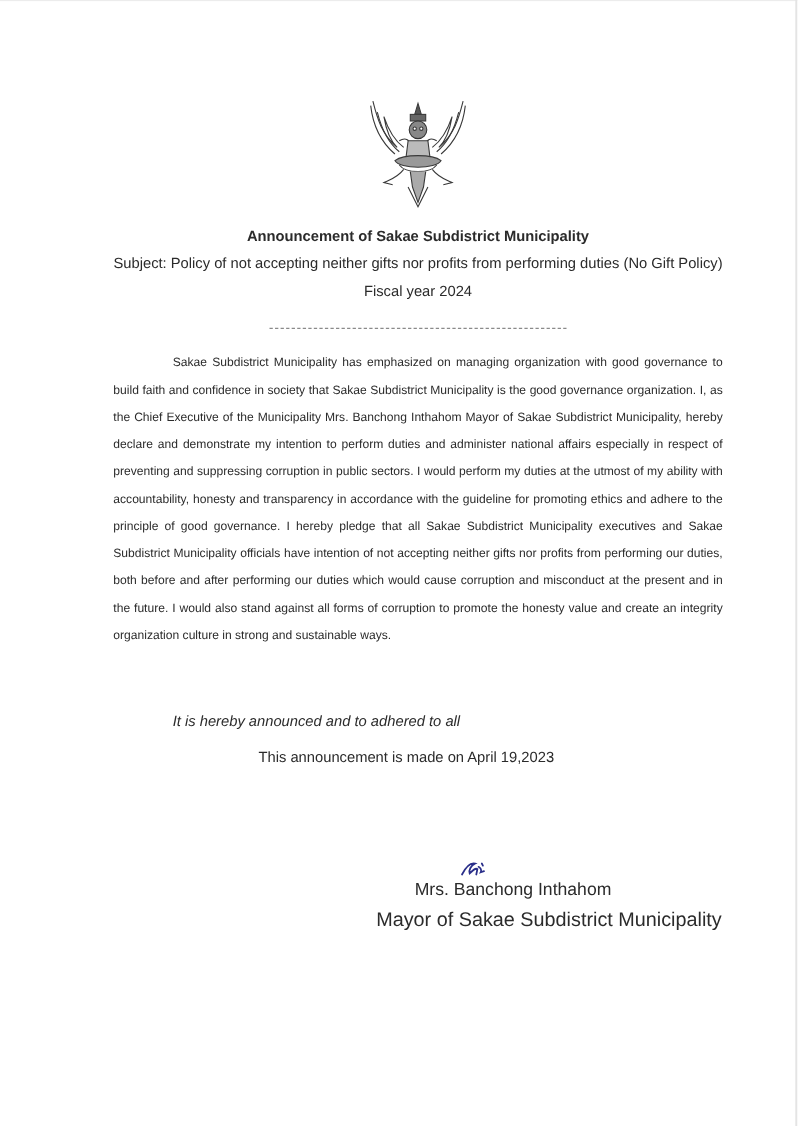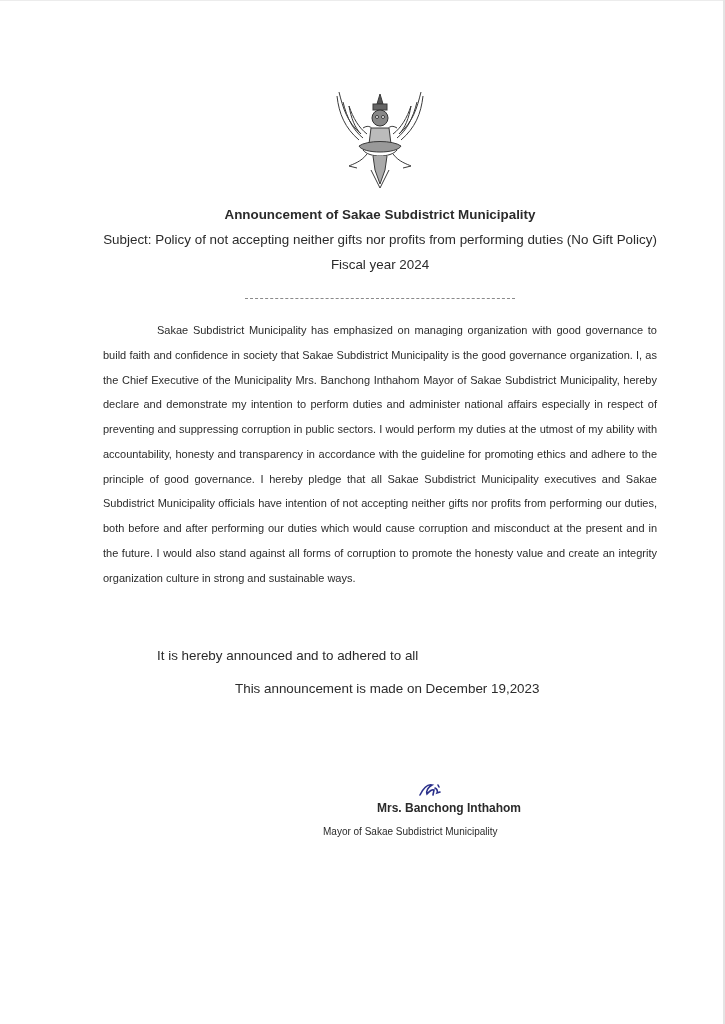--- a/index.html
+++ b/index.html
@@ -12,25 +12,25 @@
   .garuda { position: absolute; left: 333px; top: 88px; width: 94px; height: 102px; }
   .center-line { position: absolute; left: 0; width: 760px; text-align: center; font-size: 13.4px; white-space: nowrap; }
   .title { top: 207px; font-weight: bold; }
   .subject { top: 232px; }
   .fiscal { top: 257px; }
   .separator { position: absolute; left: 245px; top: 298px; width: 270px; height: 0; border-top: 1px dashed #8a8a8a; }
   .body-para {
     position: absolute; left: 103px; top: 318px; width: 554px;
     font-size: 11px; line-height: 24.75px; text-align: justify; text-indent: 54px; margin: 0;
   }
-  .closing { position: absolute; left: 157px; top: 648px; font-size: 13.4px; white-space: nowrap; }
+  .closing { position: absolute; left: 157px; top: 648px; font-size: 13.4px; white-space: nowrap; font-style: italic; }
   .date-line { position: absolute; left: 235px; top: 681px; font-size: 13.4px; white-space: nowrap; }
   .signature { position: absolute; left: 418px; top: 781px; width: 26px; height: 18px; }
-  .signer-name { position: absolute; left: 377px; top: 801px; font-size: 12px; white-space: nowrap; font-weight: bold; }
-  .signer-title { position: absolute; left: 323px; top: 826px; font-size: 10px; white-space: nowrap; }
+  .signer-name { position: absolute; left: 377px; top: 801px; font-size: 16px; white-space: nowrap; }
+  .signer-title { position: absolute; left: 342px; top: 826px; font-size: 18px; white-space: nowrap; }
 </style>
 </head>
 <body>
 
 <div class="edge-top"></div>
 <div class="edge-right"></div>
 
 <svg class="garuda" viewBox="0 0 94 102" fill="none" stroke="#3a3a3a" stroke-width="1">
 
   <path d="M6 4 C10 20, 14 34, 28 46 C22 40, 18 30, 16 18 C20 30, 26 40, 34 46"></path>
@@ -60,21 +60,21 @@
 </svg>
 
 <div class="center-line title">Announcement of Sakae Subdistrict Municipality</div>
 <div class="center-line subject">Subject: Policy of not accepting neither gifts nor profits from performing duties (No Gift Policy)</div>
 <div class="center-line fiscal">Fiscal year 2024</div>
 <div class="separator"></div>
 
 <p class="body-para">Sakae Subdistrict Municipality has emphasized on managing organization with good governance to build faith and confidence in society that Sakae Subdistrict Municipality  is the good governance organization. I, as the Chief Executive of the Municipality Mrs. Banchong Inthahom Mayor of Sakae Subdistrict Municipality, hereby declare and demonstrate my intention to perform duties and administer national affairs especially in respect of preventing and suppressing corruption in public sectors. I would perform my duties at the utmost of my ability with accountability, honesty and transparency in accordance with the guideline for promoting ethics and adhere to the principle of good governance. I hereby pledge that all Sakae Subdistrict Municipality executives and Sakae Subdistrict Municipality officials have intention of not accepting neither gifts nor profits from performing our duties, both before and after performing our duties which would cause corruption and misconduct at the present and in the future. I would also stand against all forms of corruption to promote the honesty value and create an integrity organization culture in strong and sustainable ways.</p>
 
 <div class="closing">It is hereby announced and to adhered to all</div>
-<div class="date-line">This announcement is made on December 19,2023</div>
+<div class="date-line">This announcement is made on April 19,2023</div>
 
 <svg class="signature" viewBox="0 0 26 18" fill="none" stroke="#2a2f8a" stroke-width="1.6" stroke-linecap="round">
   <path d="M2 14 C6 6, 10 3, 14 4 C10 6, 8 10, 9 13 C12 10, 14 8, 16 9 L15 14"></path>
   <path d="M17 7 C19 8, 20 10, 19 12 L22 11"></path>
   <path d="M20 4 L21 6"></path>
 </svg>
 
 <div class="signer-name">Mrs. Banchong Inthahom</div>
 <div class="signer-title">Mayor of Sakae Subdistrict Municipality</div>
 

